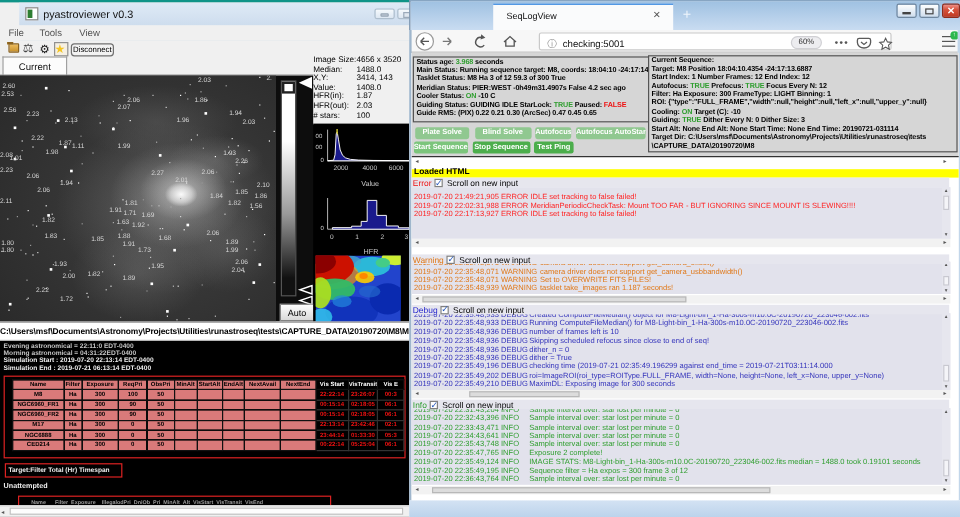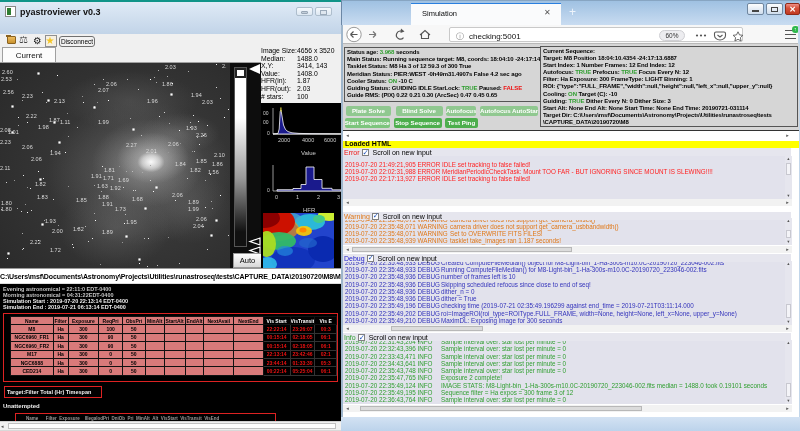--- a/index.html
+++ b/index.html
@@ -1,20 +1,20 @@
 <!DOCTYPE html>
 <html><head>
 <meta charset="utf-8">
 <style>
 *{margin:0;padding:0;box-sizing:border-box;}
 html,body{width:800px;height:431px;overflow:hidden;background:#109488;font-family:"Liberation Sans",sans-serif;}
 #stage{position:absolute;top:0;left:0;width:800px;height:431px;}
 
 #lw{position:absolute;left:0;top:2px;width:345px;height:429px;background:#f0f0f0;overflow:hidden;}
-#lw-title{position:absolute;left:0;top:0;width:345px;height:33px;background:linear-gradient(#dfeaf6,#c2d4e8);border-bottom:1px solid #b0c0d4;font-weight:bold;}
+#lw-title{position:absolute;left:16px;top:0;width:345px;height:33px;background:linear-gradient(#dfeaf6,#c2d4e8);border-bottom:1px solid #b0c0d4;}
 #lw-title .ttl{position:absolute;left:20px;top:5px;font-size:9px;color:#111;}
 #lw-icon{position:absolute;left:5px;top:4px;width:11px;height:11px;background:#fff;border:1px solid #888;}
 #lw-icon i{position:absolute;left:1px;top:1px;width:4px;height:7px;background:#2e7d32;}
 .winbtn{position:absolute;top:5px;width:17px;height:9px;background:linear-gradient(#f5f9fc,#dde7f2);border:1px solid #aebecd;border-radius:2px;}
 #lw-menu{position:absolute;left:0;top:19px;width:345px;height:13px;background:#f0f0f0;font-size:8px;color:#555;}
 #lw-menu span{position:absolute;top:2px;}
 #lw-tools{position:absolute;left:0;top:32px;width:345px;height:15px;background:#f0f0f0;}
 #lw-tab{position:absolute;left:2px;top:45px;width:54px;height:16px;background:#fcfcfc;border:1px solid #a0a0a0;border-bottom:none;font-size:8px;color:#111;text-align:center;line-height:15px;}
 #lw-tabline{position:absolute;left:0;top:60px;width:345px;height:1px;background:#a0a0a0;}
 #img{position:absolute;left:0;top:61px;width:230px;height:205px;background:#181818;overflow:hidden;}
@@ -73,20 +73,25 @@
           <i></i>
         </div>
     <span class="ttl">pyastroviewer v0.3</span>
     <div class="winbtn" style="left:296px;">
           <div style="position:absolute;left:4px;top:3px;width:7px;height:3px;background:#c2cdd8;border:0.5px solid #98a6b5;border-radius:1px;"></div>
         </div>
     <div class="winbtn" style="left:315px;">
           <div style="position:absolute;left:4px;top:1.5px;width:7px;height:5px;border:1.2px solid #9baaba;background:#dfe7ef;"></div>
         </div>
   </div>
+  <div id="lw-menu">
+        <span style="left:7px;">File</span>
+        <span style="left:33px;">Tools</span>
+        <span style="left:66px;">View</span>
+      </div>
   <div id="lw-tools">
     <div style="position:absolute;left:7px;top:2px;width:9px;height:8px;background:linear-gradient(#eebc5e,#c8922e);border:1px solid #8a6220;border-radius:1px;"></div>
     <div style="position:absolute;left:6px;top:1px;width:5px;height:2px;background:#d8a948;border:1px solid #8a6220;"></div>
     <div style="position:absolute;left:19px;top:0px;font-size:10px;color:#444;">⚖</div>
     <div style="position:absolute;left:33px;top:1px;font-size:9.5px;color:#111;">⚙</div>
     <div style="position:absolute;left:45px;top:1px;width:12px;height:12px;background:#f6f0e2;border:1px solid #909090;"></div>
     <div style="position:absolute;left:45.5px;top:0.5px;font-size:10px;color:#f4c522;">★</div>
     <div style="position:absolute;left:59px;top:2px;width:36px;height:11px;background:#f2f2f2;border:1px solid #707070;border-radius:3px;font-size:6.5px;color:#000;text-align:center;line-height:10px;">Disconnect</div>
   </div>
   <div id="lw-tab">Current</div>
@@ -367,21 +372,21 @@
     <div style="position:absolute;left:1px;top:1px;font-size:5px;color:#555;">◂</div>
     <div style="position:absolute;right:1px;top:1px;font-size:5px;color:#555;">▸</div>
     <div style="position:absolute;left:8px;top:1px;width:328px;height:6px;background:#fdfdfd;border:1px solid #c0c0c0;"></div>
   </div>
   <div id="lw-strip"></div>
 </div>
 
 <div id="fx">
   <div id="fx-top">
     <div id="fx-tab">
-      <span style="position:absolute;left:11px;top:5px;">Simulation</span>
+      <span style="position:absolute;left:11px;top:5px;">SeqLogView</span>
       <span style="position:absolute;left:133px;top:4px;font-size:8px;color:#555;">✕</span>
     </div>
     <span style="position:absolute;left:227px;top:4px;font-size:12px;color:#eef4fb;">+</span>
     <div style="position:absolute;left:405px;top:2px;width:17px;height:12px;background:linear-gradient(#fdfefe,#cfdded);border:1px solid #70879f;border-radius:2px;">
           <div style="position:absolute;left:4px;top:6px;width:7px;height:2px;background:#444;"></div>
         </div>
     <div style="position:absolute;left:424px;top:2px;width:17px;height:12px;background:linear-gradient(#fdfefe,#cfdded);border:1px solid #70879f;border-radius:2px;">
           <div style="position:absolute;left:4px;top:2.5px;width:7px;height:5px;border:1px solid #444;"></div>
         </div>
     <div style="position:absolute;left:443px;top:2px;width:15px;height:12px;background:linear-gradient(#f09086,#d6523c 40%,#c03a22);border:1px solid #8f2a1a;border-radius:2px;color:#fff;font-size:8px;text-align:center;line-height:11px;font-weight:bold;">✕</div>

